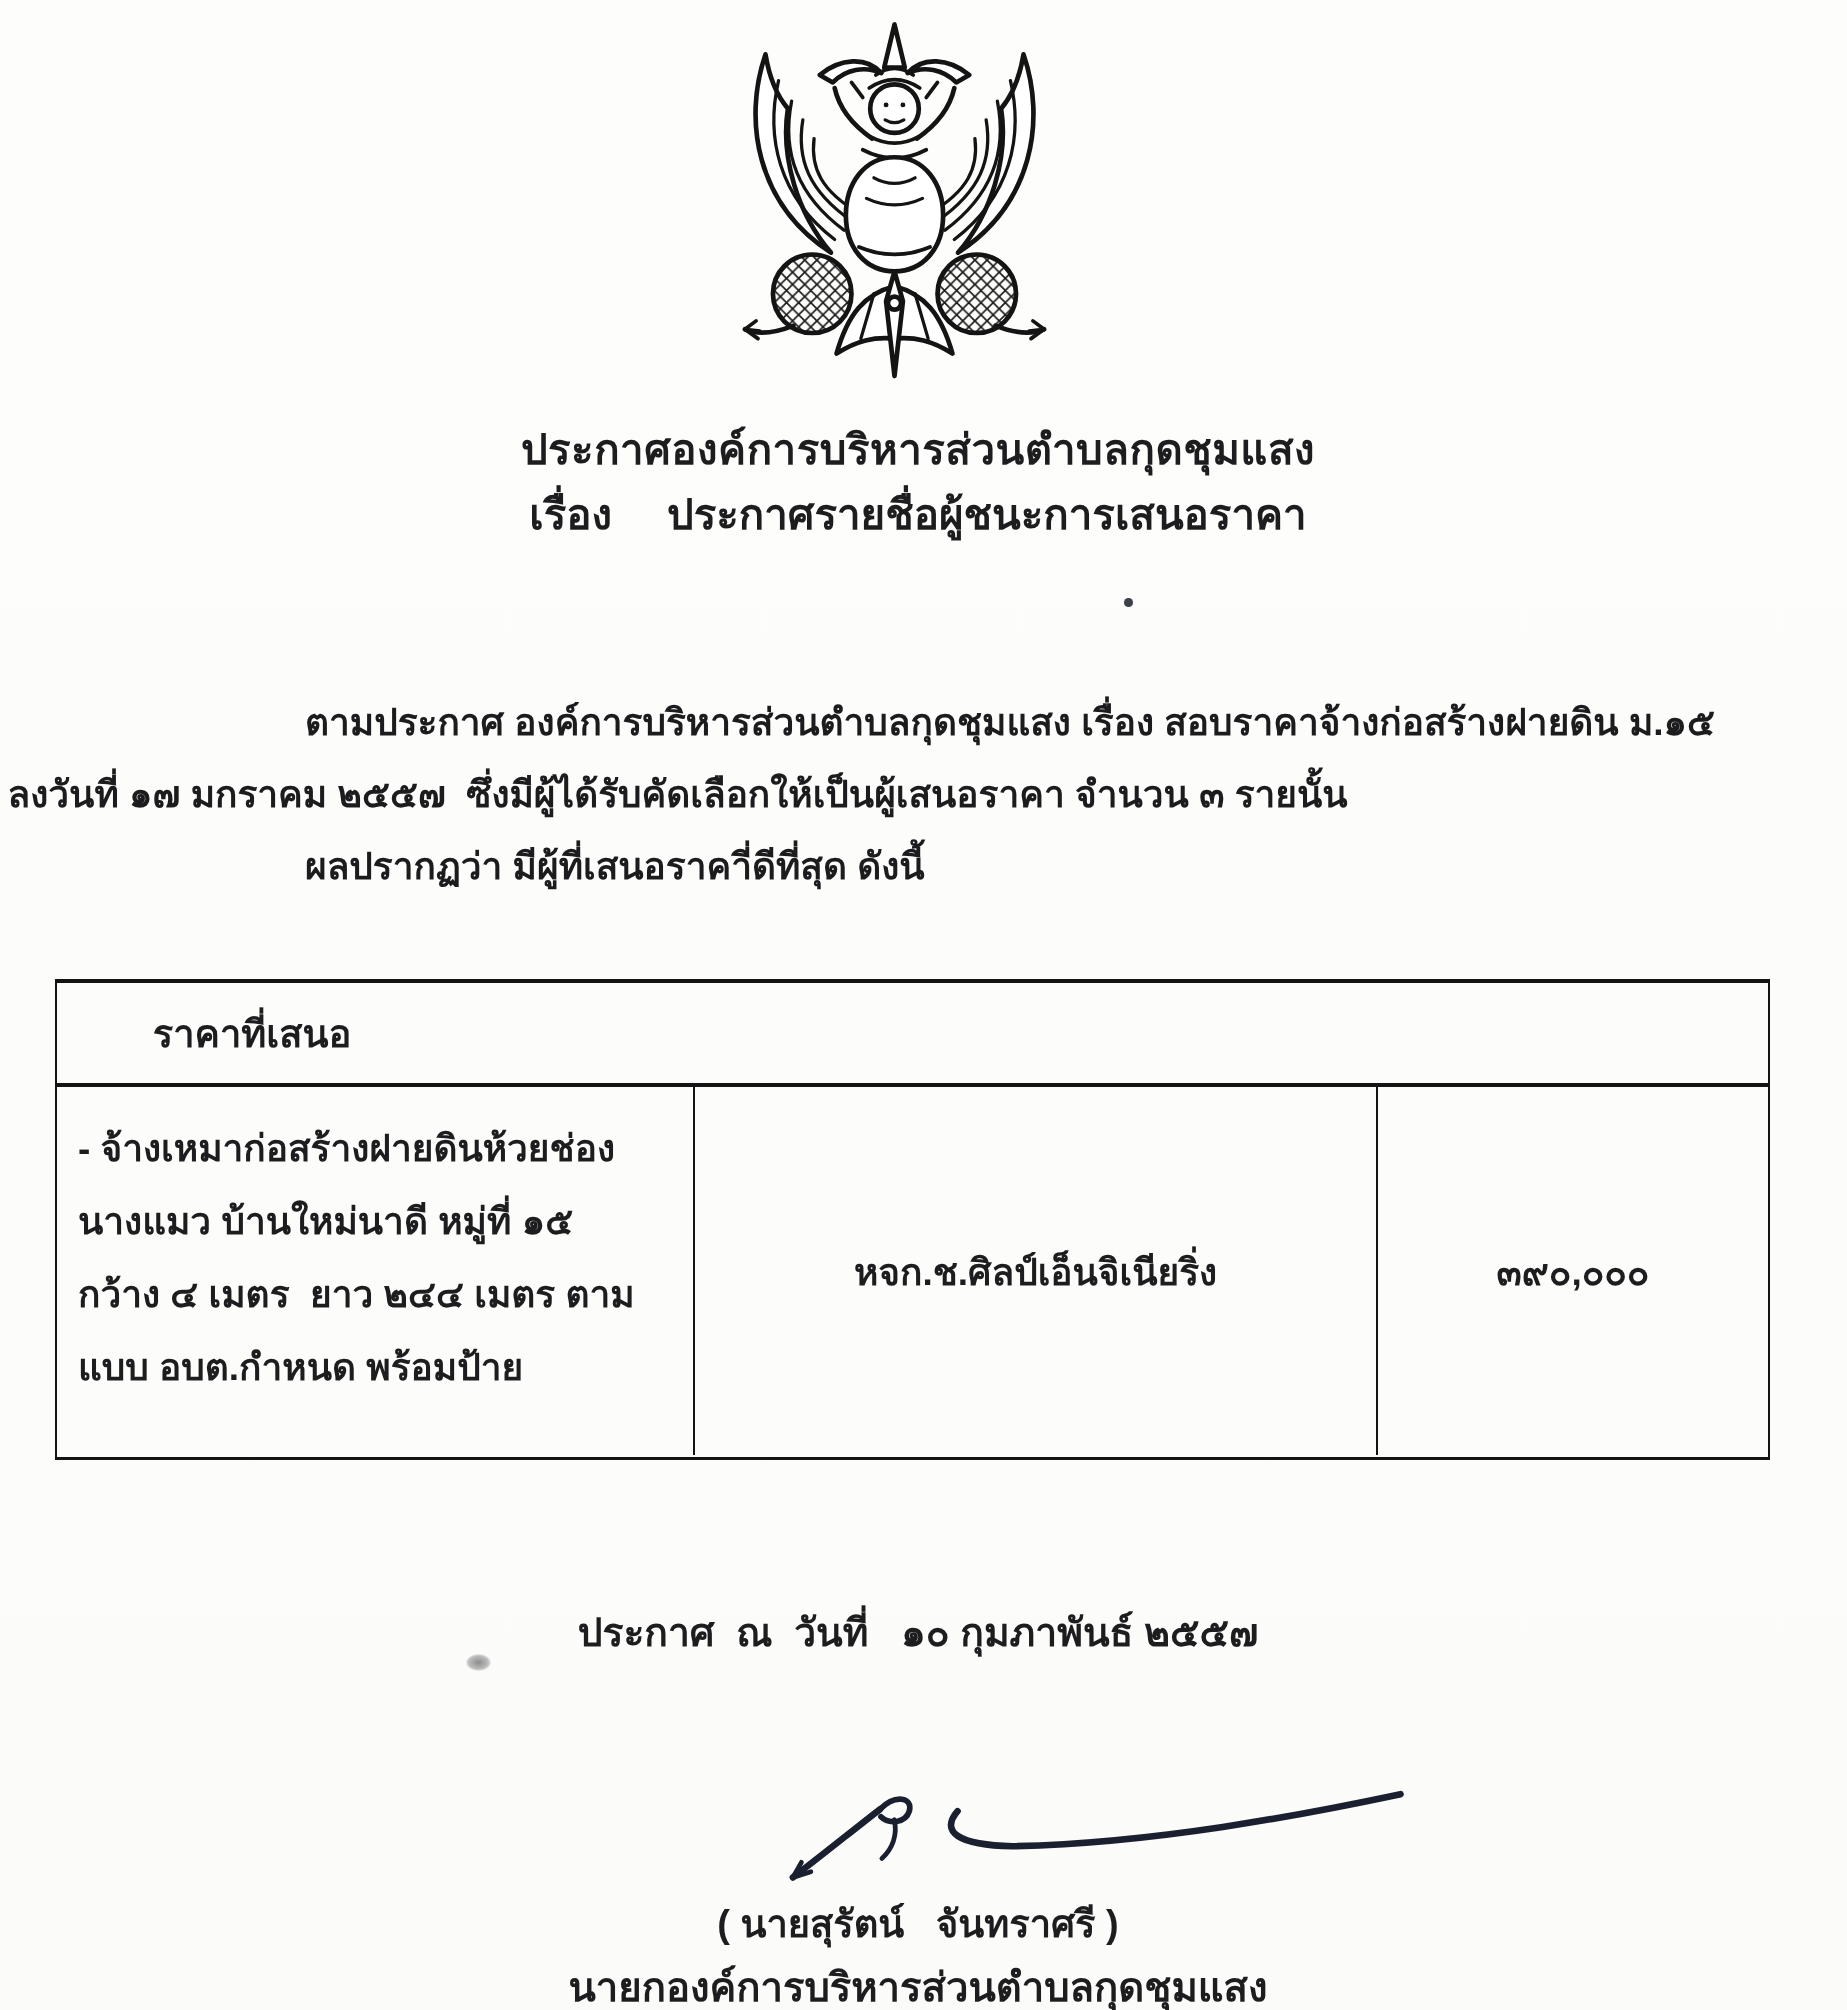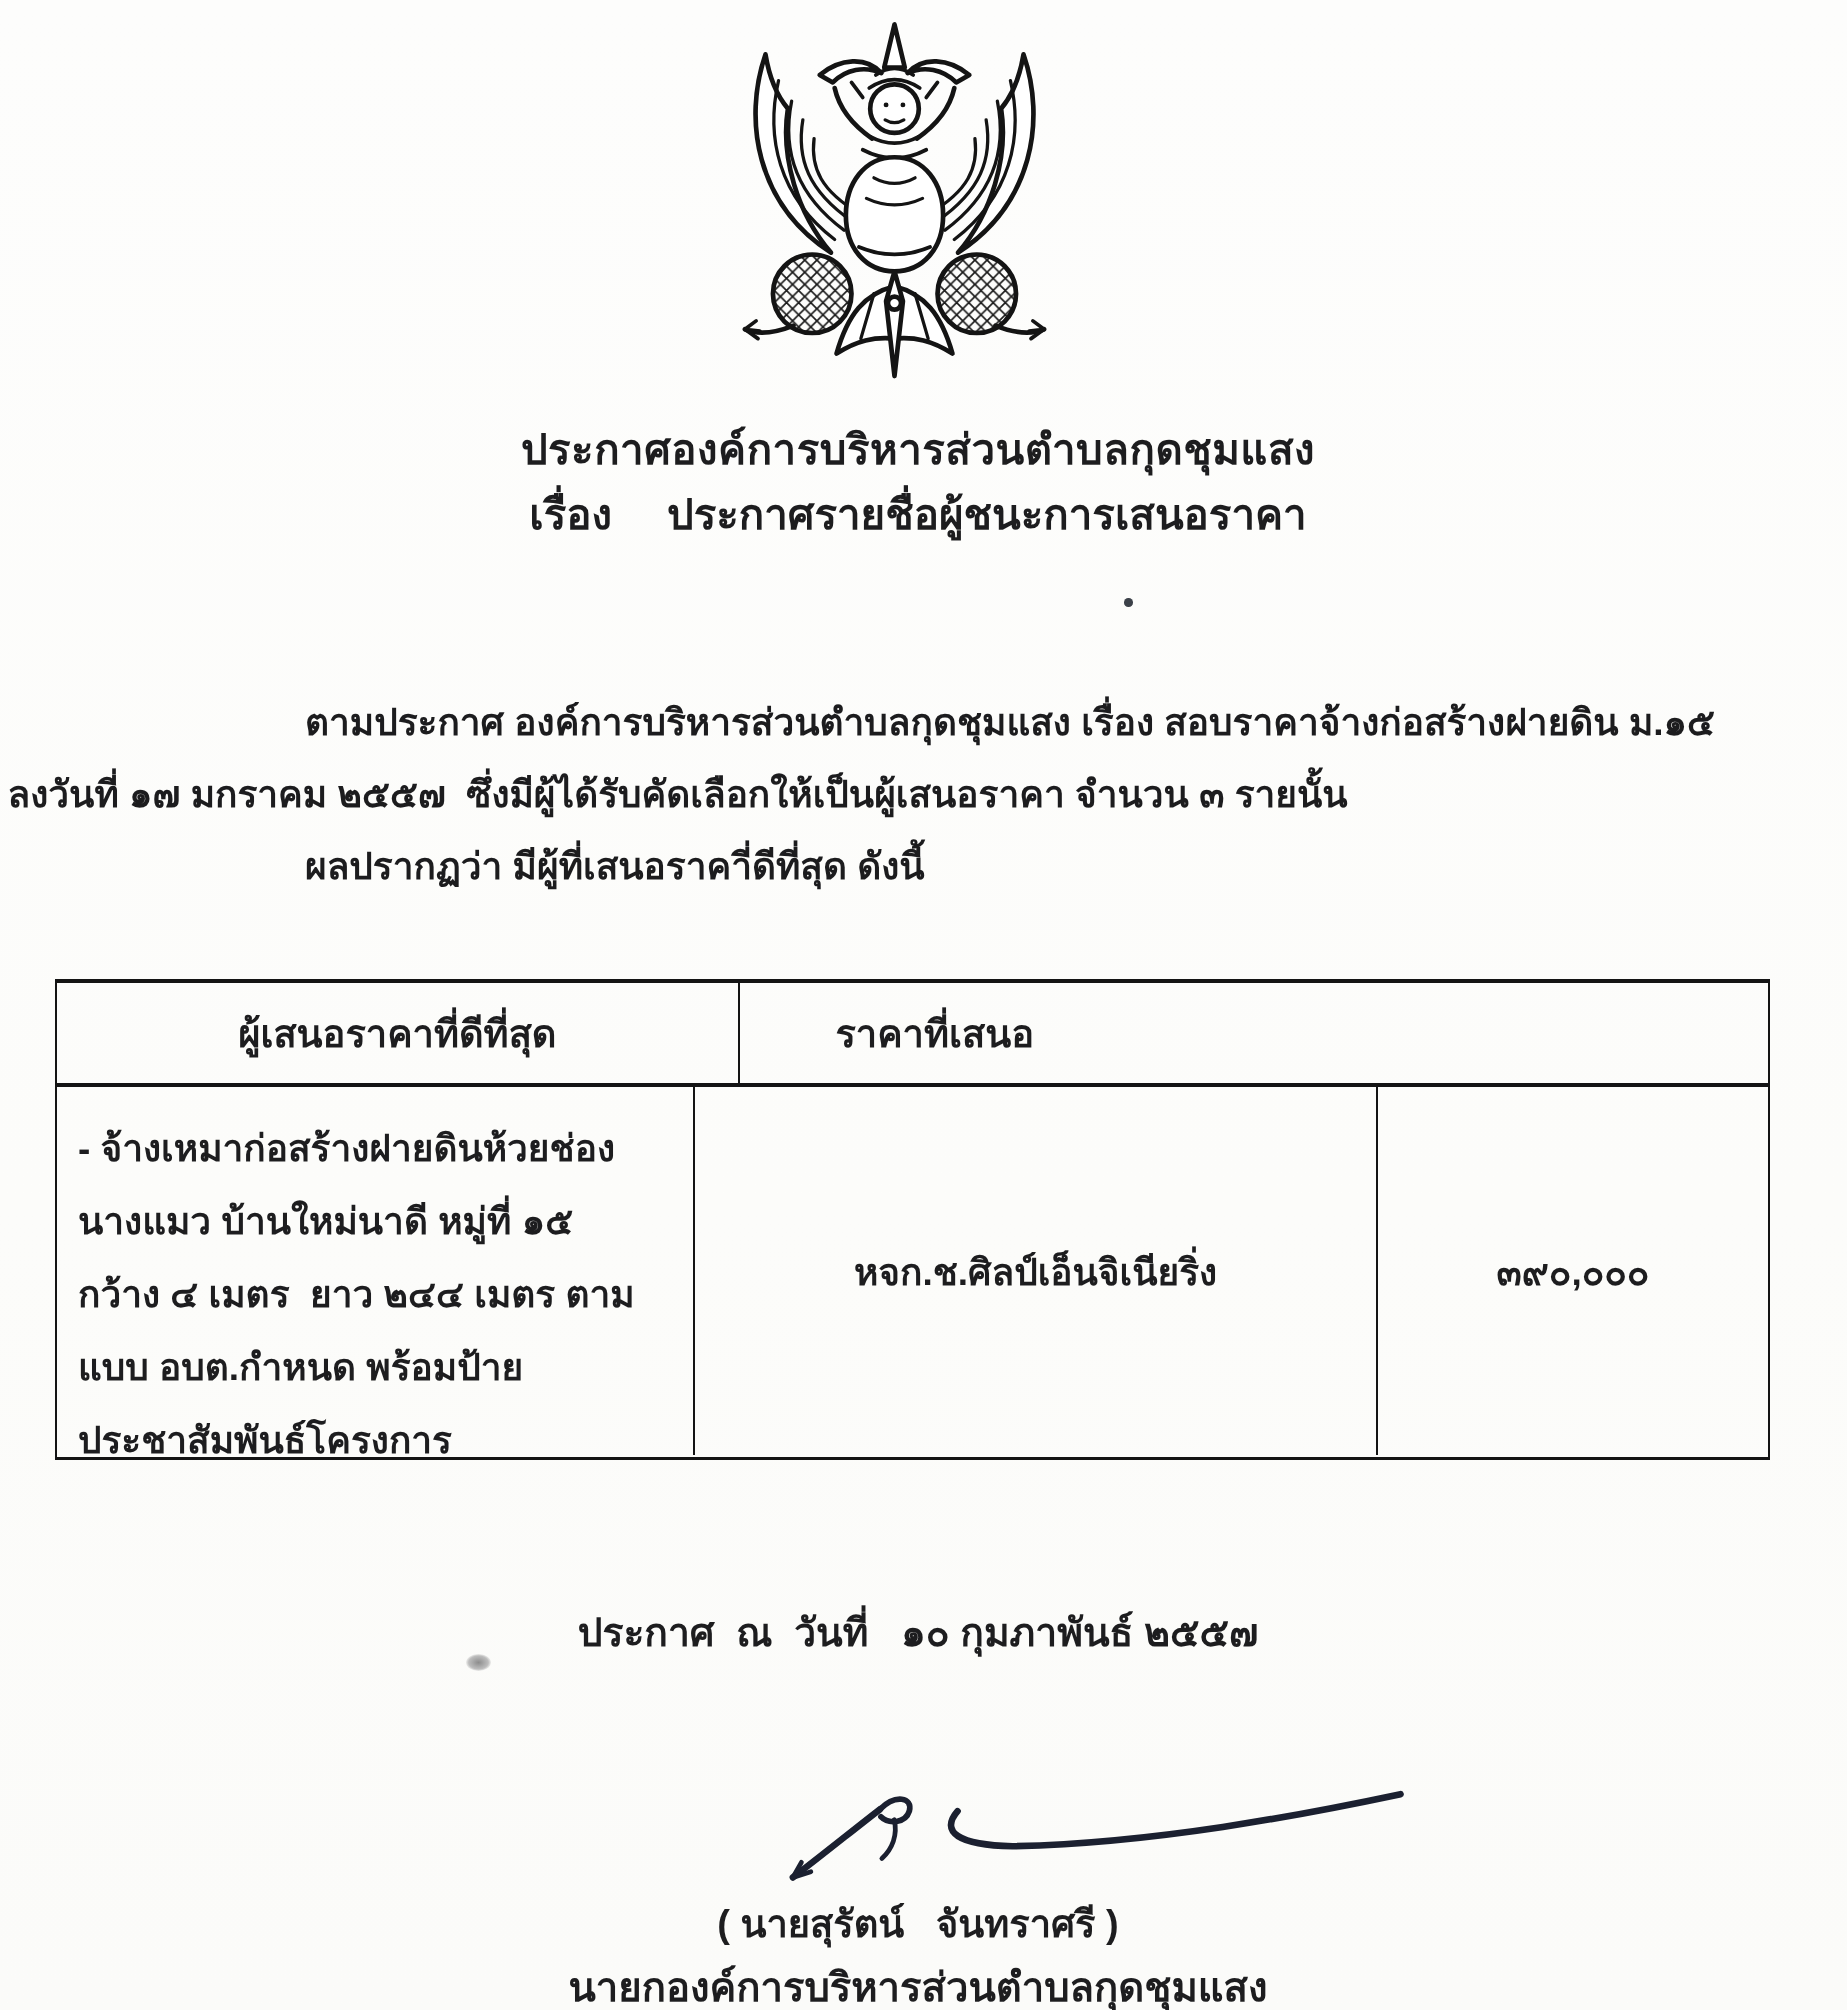--- a/index.html
+++ b/index.html
@@ -117,31 +117,29 @@
   <div class="center-line title1">ประกาศองค์การบริหารส่วนตำบลกุดชุมแสง</div>
 
   <div class="dot-artifact"></div>
 
   <div class="para-line p1">ตามประกาศ องค์การบริหารส่วนตำบลกุดชุมแสง เรื่อง สอบราคาจ้างก่อสร้างฝายดิน ม.๑๕</div>
   <div class="para-line p2">ลงวันที่ ๑๗ มกราคม ๒๕๕๗  ซึ่งมีผู้ได้รับคัดเลือกให้เป็นผู้เสนอราคา จำนวน ๓ รายนั้น</div>
   <div class="para-line p3">ผลปรากฏว่า มีผู้ที่เสนอราคาี่ดีที่สุด ดังนี้</div>
 
   <div class="doc-table">
     <div class="thead">
-      <div class="c2 hcell">ผู้เสนอราคาที่ดีที่สุด</div>
       <div class="c3 hcell">ราคาที่เสนอ</div>
     </div>
     <div class="tbody">
       <div class="c1">
         <div class="item-lines">
           <div>- จ้างเหมาก่อสร้างฝายดินห้วยช่อง</div>
           <div>นางแมว บ้านใหม่นาดี หมู่ที่ ๑๕</div>
           <div>กว้าง ๔ เมตร  ยาว ๒๔๔ เมตร ตาม</div>
           <div>แบบ อบต.กำหนด พร้อมป้าย</div>
-          <div>ประชาสัมพันธ์โครงการ</div>
         </div>
       </div>
       <div class="c2 bcell-center">หจก.ช.ศิลป์เอ็นจิเนียริ่ง</div>
       <div class="c3 bcell-center">๓๙๐,๐๐๐</div>
     </div>
   </div>
 
   <div class="center-line date-line">ประกาศ  ณ  วันที่   ๑๐ กุมภาพันธ์ ๒๕๕๗</div>
 
   <div class="smudge"></div>

